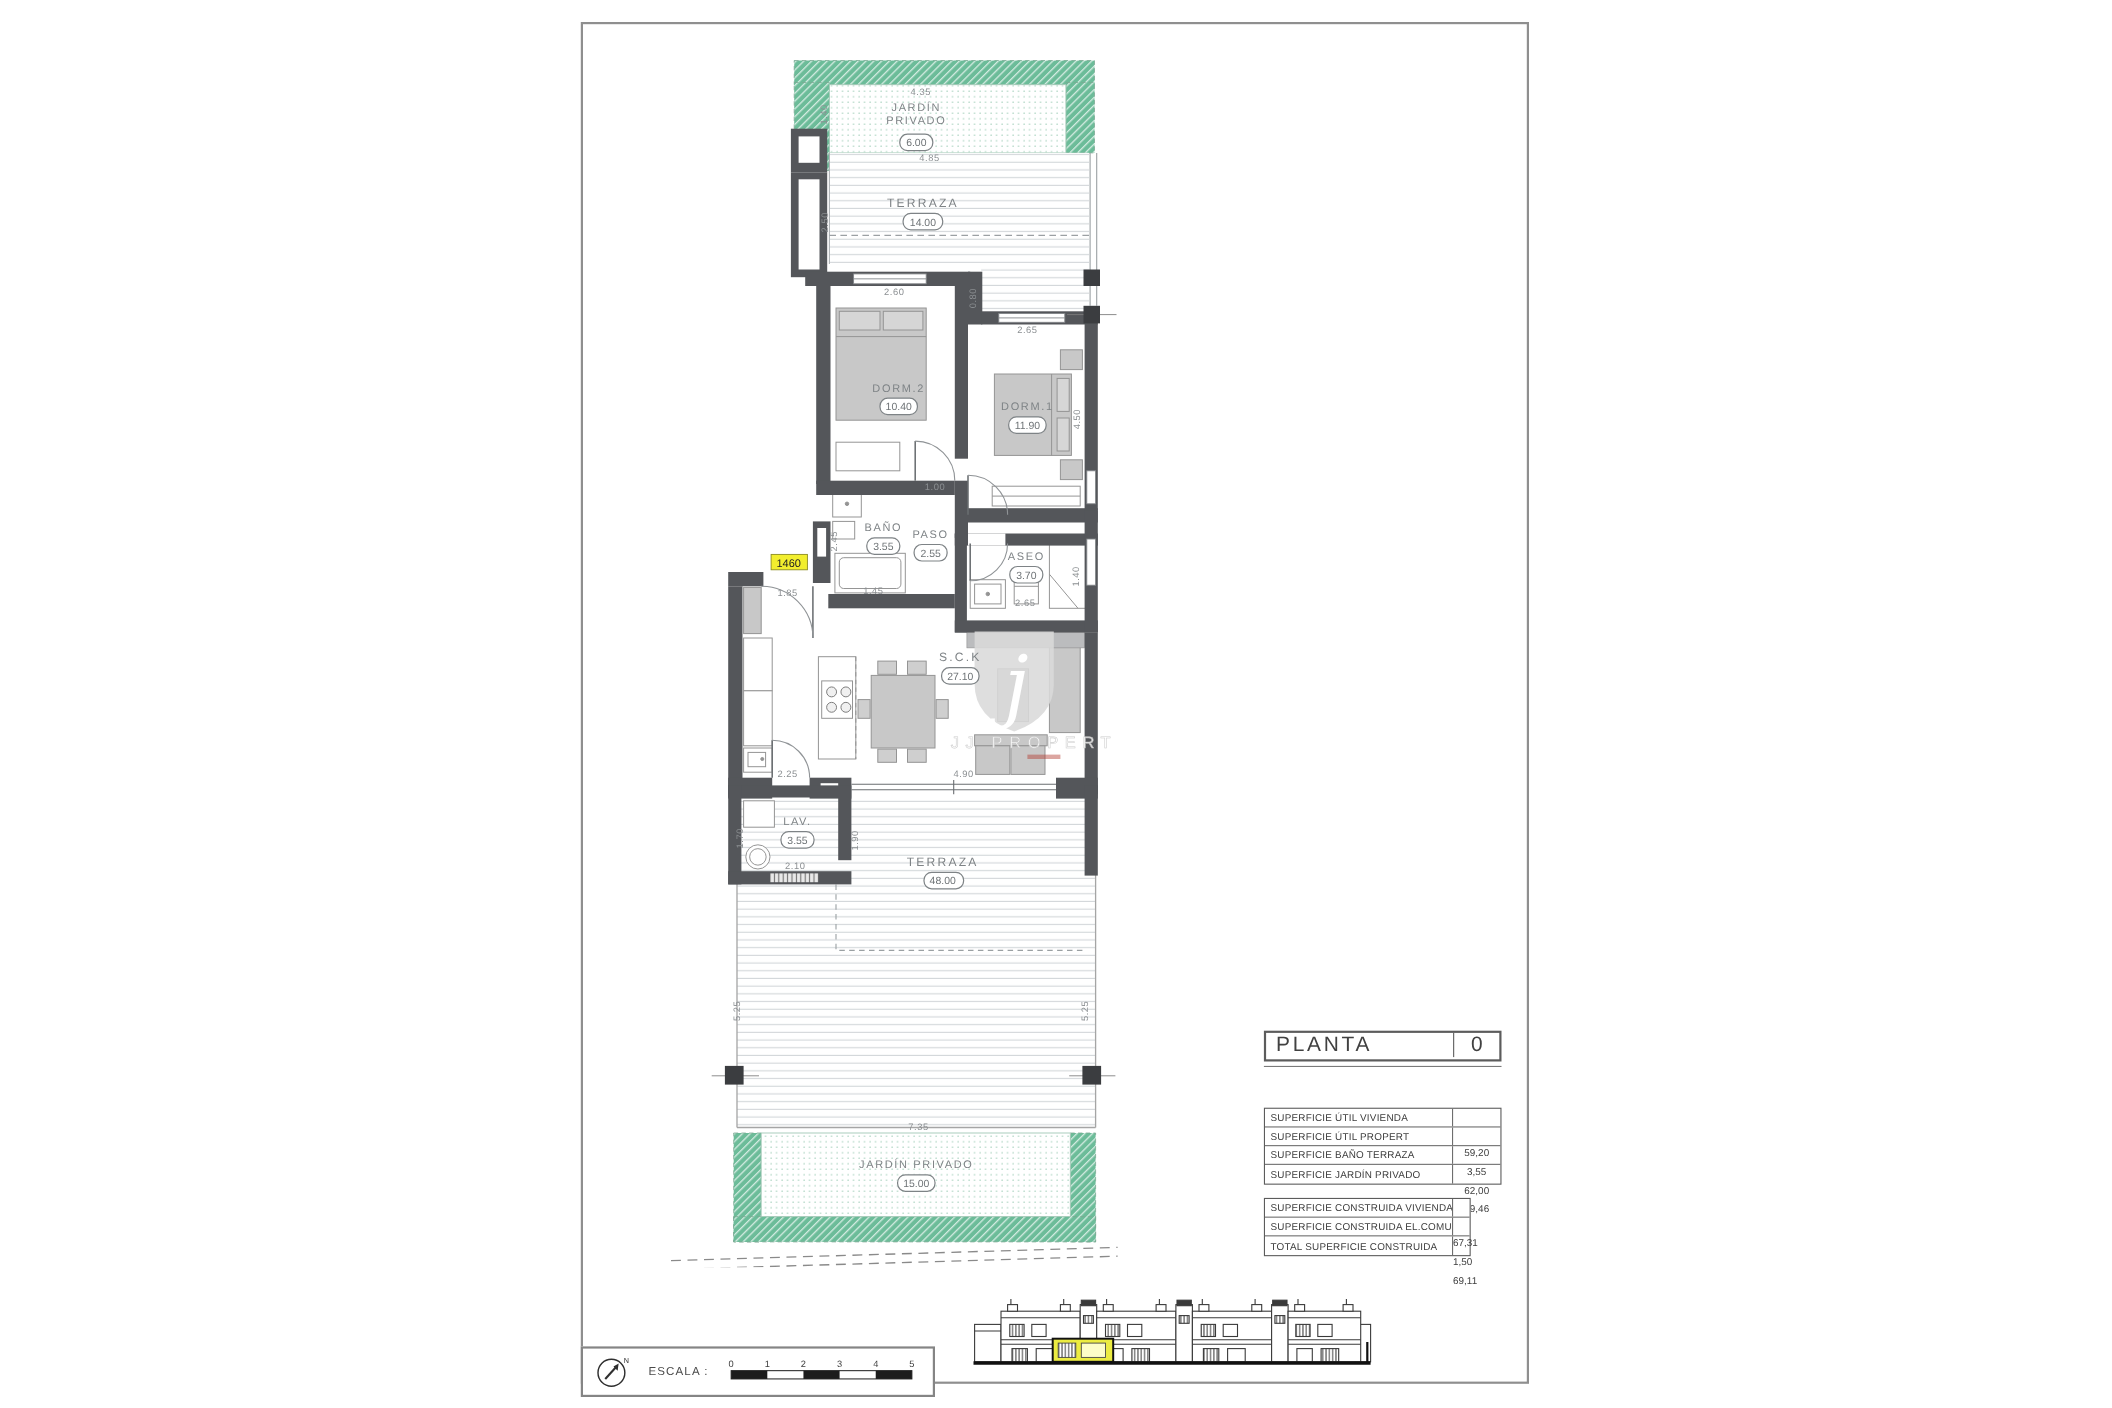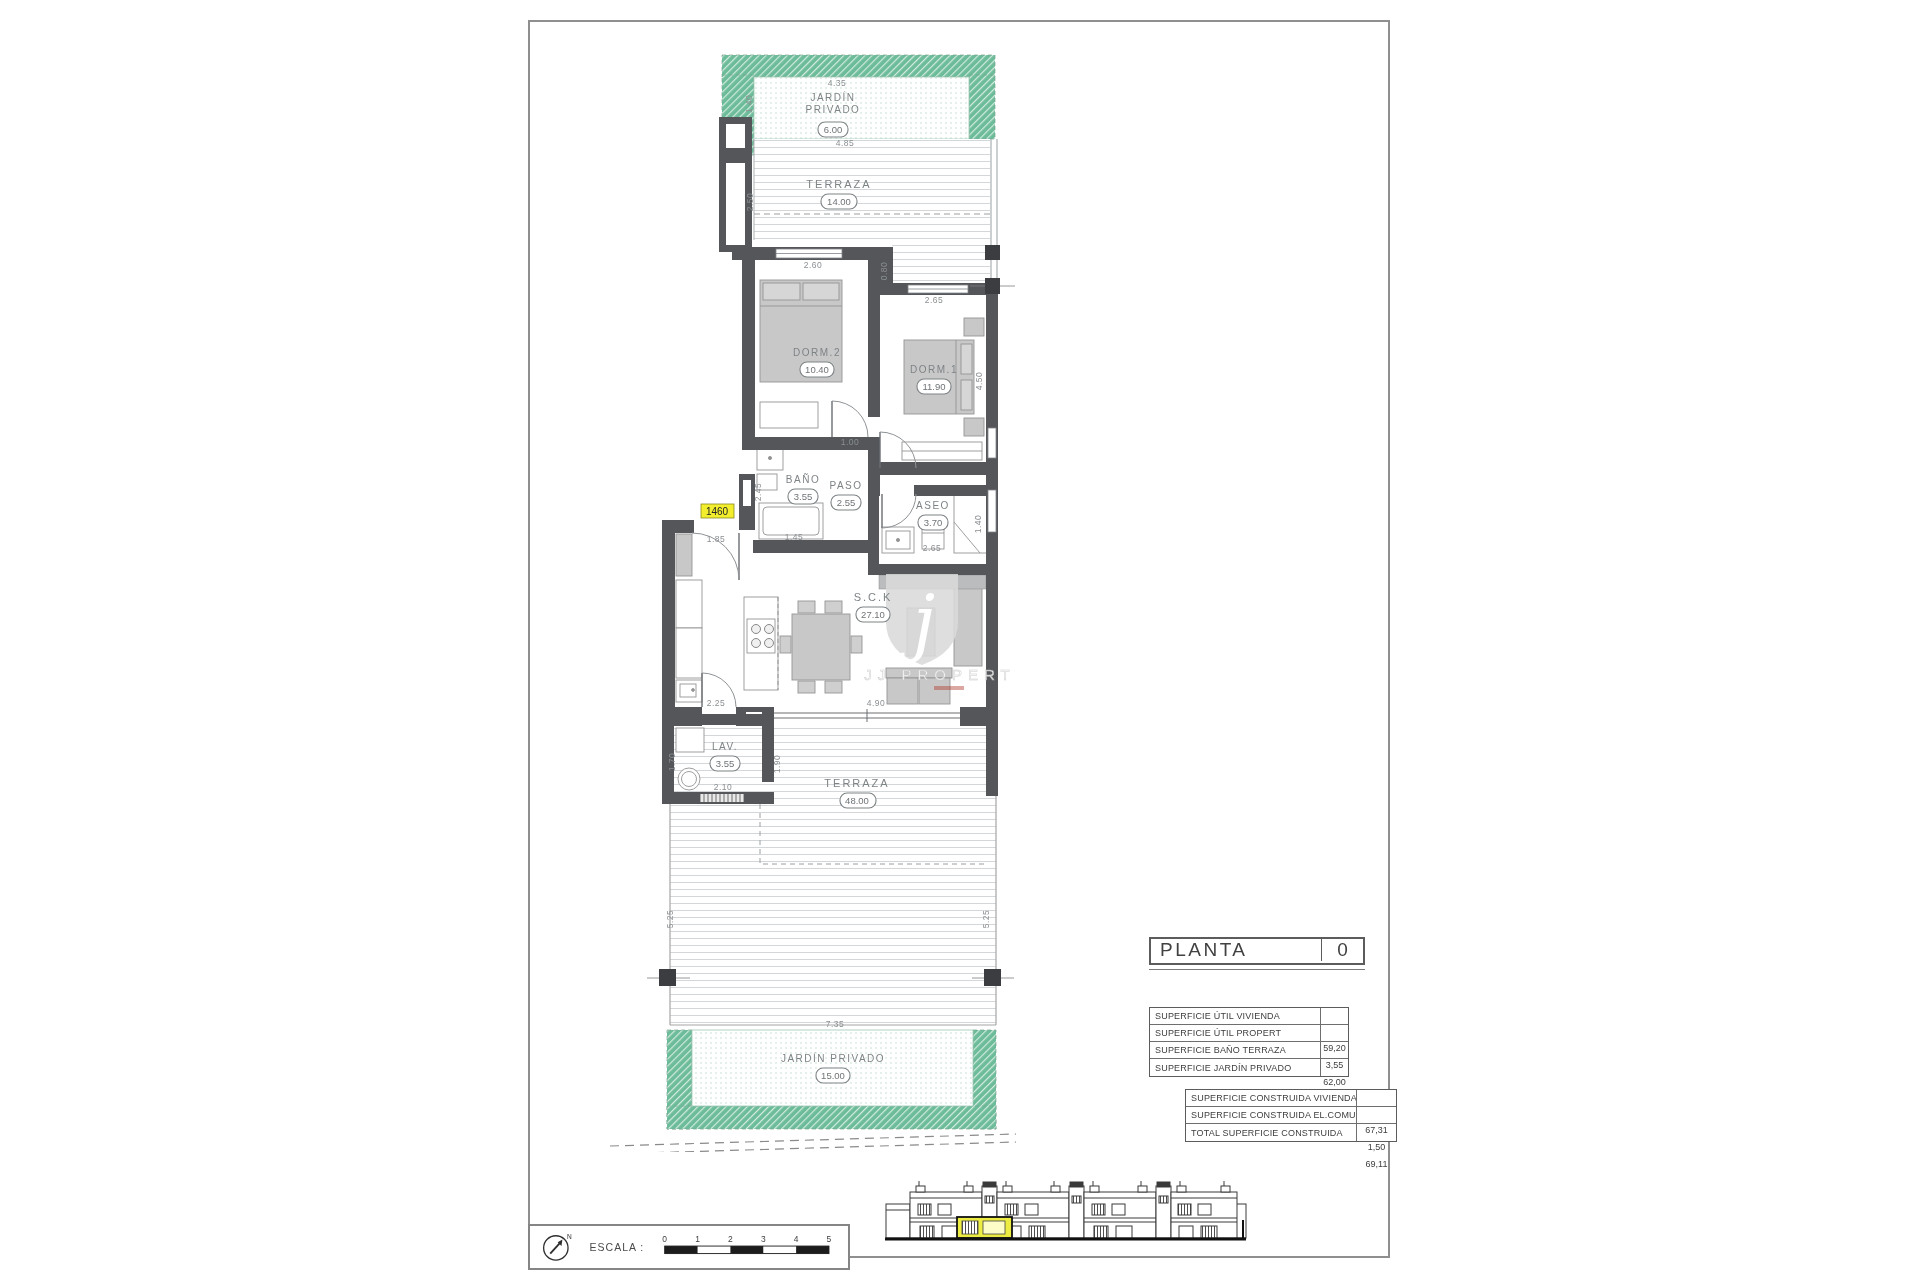--- a/index.html
+++ b/index.html
@@ -19,22 +19,22 @@
   .wm-t{font-family:"Liberation Sans",sans-serif;font-size:15px;letter-spacing:6px;fill:#ffffff;stroke:#c4c4c4;stroke-width:.5px;text-anchor:middle;opacity:.85;}
 
   
   .tbl{position:absolute;box-sizing:border-box;border:2px solid #5c5c5c;background:#fff;}
   .hdr{left:619px;top:915px;width:216px;height:28px;display:flex;align-items:flex-start;}
   .hdr .t{flex:0 0 171px;display:flex;align-items:center;padding-left:9px;font-size:19px;
           letter-spacing:2.5px;color:#414141;border-right:1.5px solid #5c5c5c;box-sizing:border-box;}
   .hdr .v{flex:1;display:flex;align-items:center;justify-content:center;font-size:19px;color:#414141;}
   .hdr-line{position:absolute;left:619px;top:947px;width:216px;height:0;border-top:1.5px solid #7a7a7a;}
   .rows{border:1.5px solid #5c5c5c;}
-  .srows{left:619px;top:985px;width:200px;}
-  .brows{left:655px;top:1067px;width:212px;text-align:center;}
+  .srows{left:619px;top:985px;width:216px;}
+  .brows{left:619px;top:1067px;width:188px;text-align:center;}
   .row{display:flex;height:17px;box-sizing:border-box;border-bottom:1px solid #6e6e6e;}
   .row:last-child{border-bottom:none;}
   .row .l{flex:0 0 171px;display:flex;align-items:center;padding-left:5px;font-size:9px;
           letter-spacing:.2px;color:#3d3d3d;border-right:1px solid #6e6e6e;box-sizing:border-box;white-space:nowrap;overflow:hidden;}
   .row .v{flex:1;display:flex;align-items:center;justify-content:center;font-size:9px;color:#3d3d3d;margin-top:40px;}
 
   
   .scalebox{position:absolute;left:-2px;top:1202px;width:322px;height:46px;box-sizing:border-box;
             border:2px solid #858585;background:#fff;display:flex;align-items:center;}
   .escala{margin-left:14px;font-size:10.5px;letter-spacing:1px;color:#4a4a4a;white-space:nowrap;}

